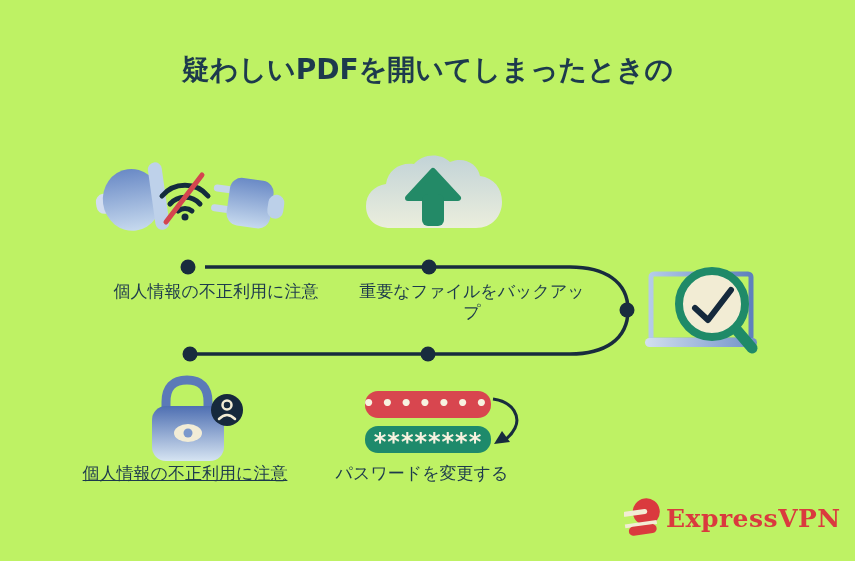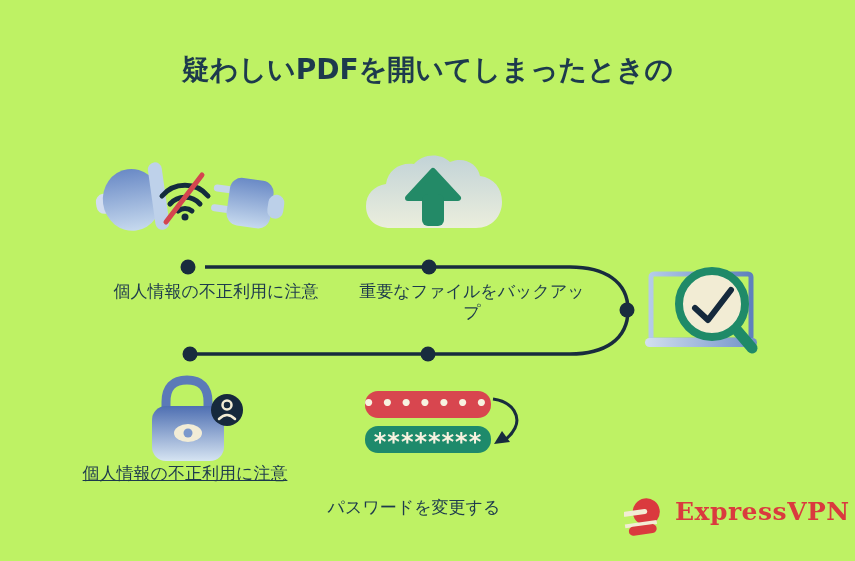--- a/index.html
+++ b/index.html
@@ -16,24 +16,24 @@
   }
   .flow-svg { position:absolute; left:0; top:0; }
   .step-label {
     position:absolute; text-align:center; font-size:17px; line-height:21px;
     color:#1d3a4d;
   }
   .label-1 { left:106px; top:281px; width:220px; }
   .label-2 { left:352px; top:281px; width:240px; }
   .label-3 { left:607px; top:356px; width:180px; font-size:16px; line-height:20px; }
   .label-4 { left:75px;  top:463px; width:220px;text-decoration:underline; }
-  .label-5 { left:304px; top:463px; width:220px;margin-top:34px; }
+  .label-5 { left:312px; top:463px; width:220px; }
   .logo {
     position:absolute; left:624px; top:497px;
-    display:flex; gap:9px;
+    display:flex; align-items:center; 
   }
   .logo-text {
     font-family:"DejaVu Serif", serif; font-weight:bold;
     font-size:25px; color:#da3a3e; letter-spacing:0.5px;
   }
 </style>
 </head>
 <body>
 
 <div class="canvas">

